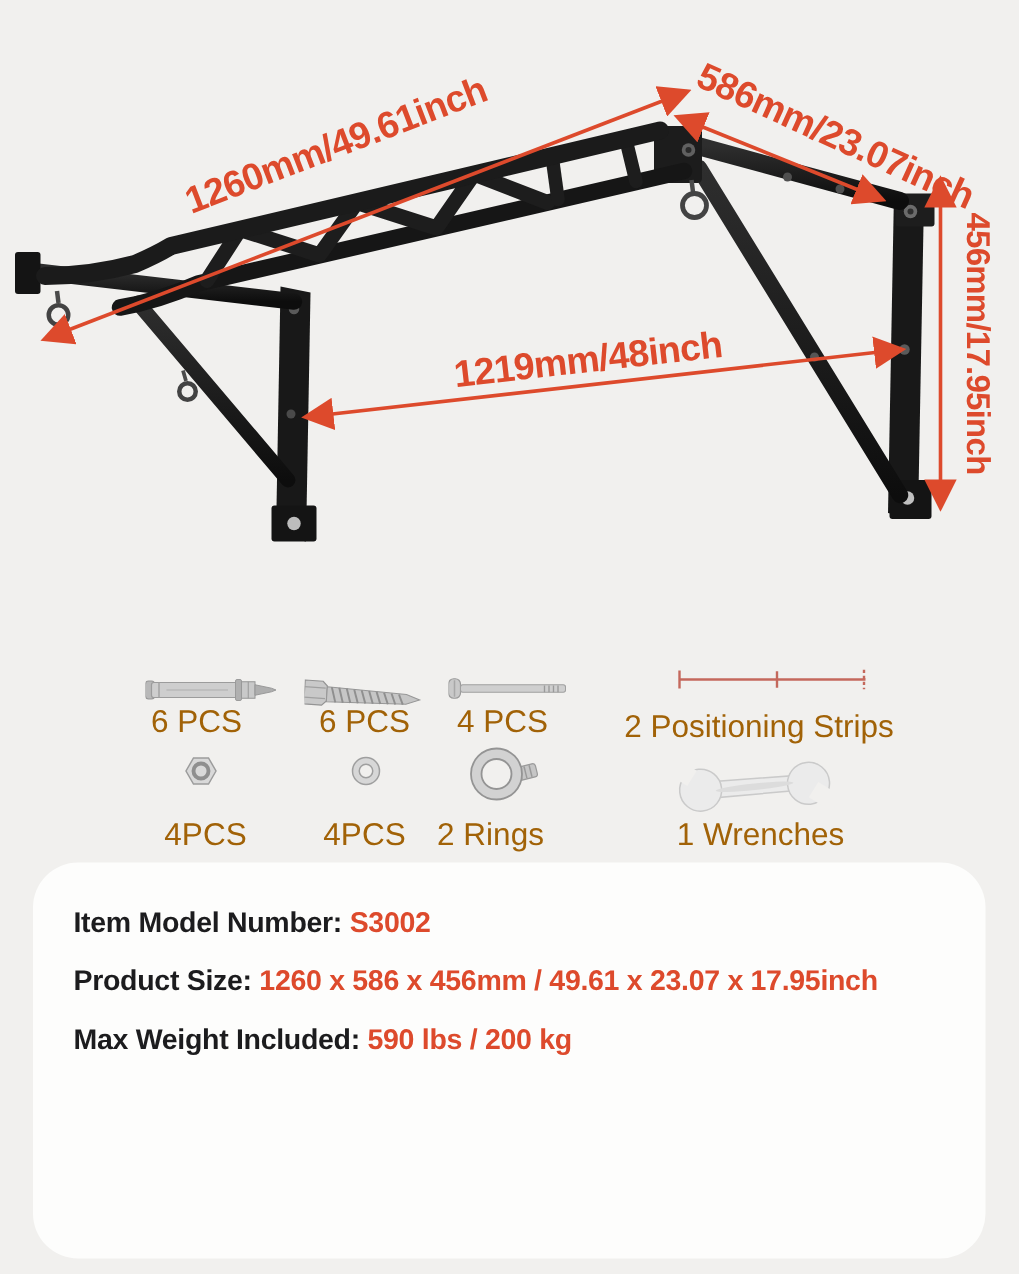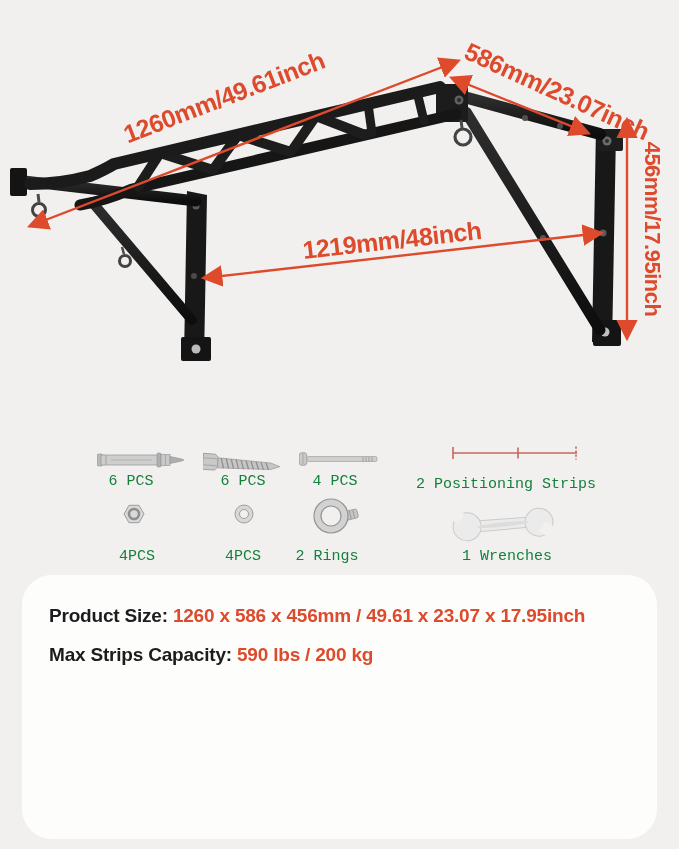--- a/index.html
+++ b/index.html
@@ -9,21 +9,21 @@
     font-family:"Liberation Sans",sans-serif;
   }
   .hero{position:absolute;left:0;top:0;}
   .dim-text{
     font-family:"Liberation Sans",sans-serif;
     font-weight:bold;fill:#dd4a2c;letter-spacing:-0.5px;
   }
   .acc{position:absolute;}
   .acc-label{
     position:absolute;transform:translateX(-50%);
-    font-size:15px;line-height:16px;color:#15803d;white-space:nowrap;font-family:Liberation Mono, monospace;
+    font-size:21px;line-height:16px;color:#a16207;white-space:nowrap;
   }
   .spec-card{
     position:absolute;left:22px;top:575px;width:635px;height:264px;
     background:#fdfdfc;border-radius:30px;box-sizing:border-box;
     padding:21px 6px 0 27px;
   }
   .spec-line{
     margin:0;font-size:19px;line-height:39px;letter-spacing:-0.2px;
     color:#1c1c1e;width:604px;
   }
@@ -210,17 +210,18 @@
     <div class="acc-label" style="left:243px;top:474px">6 PCS</div>
     <div class="acc-label" style="left:335px;top:474px">4 PCS</div>
     <div class="acc-label" style="left:506px;top:477px">2 Positioning Strips</div>
     <div class="acc-label" style="left:137px;top:549px">4PCS</div>
     <div class="acc-label" style="left:243px;top:549px">4PCS</div>
     <div class="acc-label" style="left:327px;top:549px">2 Rings</div>
     <div class="acc-label" style="left:507px;top:549px">1 Wrenches</div>
   </div>
 
   <div class="spec-card">
+    <p class="spec-line"><span class="spec-label">Item Model Number: </span><span class="spec-value">S3002</span></p>
     <p class="spec-line"><span class="spec-label">Product Size: </span><span class="spec-value">1260 x 586 x 456mm / 49.61 x 23.07 x 17.95inch</span></p>
-    <p class="spec-line"><span class="spec-label">Max Strips Capacity: </span><span class="spec-value">590 lbs / 200 kg</span></p>
+    <p class="spec-line"><span class="spec-label">Max Weight Included: </span><span class="spec-value">590 lbs / 200 kg</span></p>
   </div>
 
 </div>
 
 </body></html>

